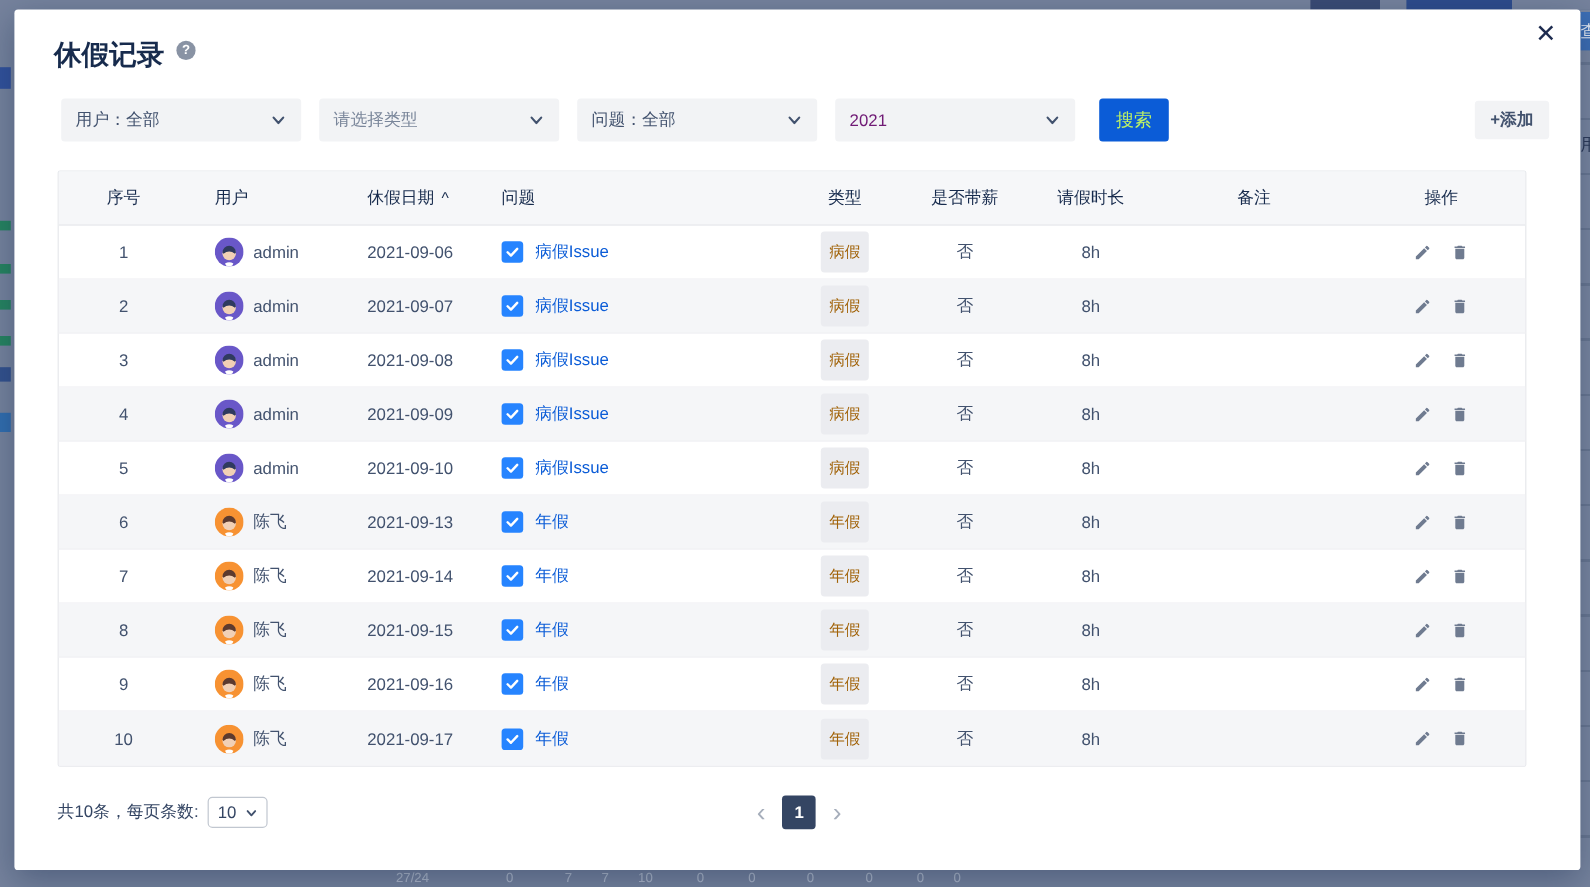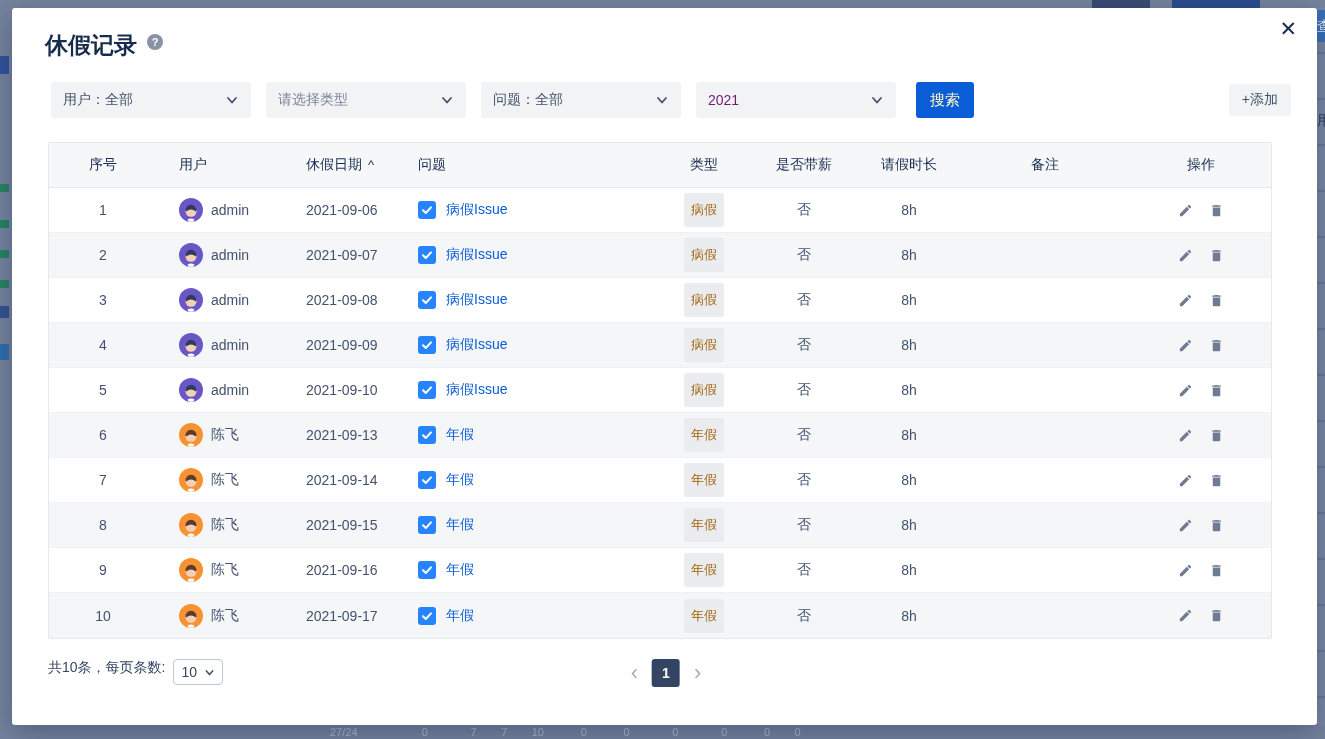--- a/index.html
+++ b/index.html
@@ -35,25 +35,25 @@
 
   
   .filters { position:absolute; left:39px; right:26px; top:74px; height:36px;
     display:flex; align-items:center; gap:15px; }
   .select { width:200px; height:36px; background:#F2F3F5; border-radius:3px;
     display:flex; align-items:center; justify-content:space-between;
     padding:0 12px; font-size:14px; color:#42526E; cursor:pointer; }
   .select .ph { color:#7A869A; }
   .select .dark { color:#701a75; }
   .chev { width:14px; height:14px; flex:0 0 auto; }
-  .search-btn { margin-left:5px; height:36px; padding:0 14px; background:#0B5CD7; color:#fef9c3;
+  .search-btn { margin-left:5px; height:36px; padding:0 14px; background:#0B5CD7; color:#bef264;
     border:none; border-radius:3px; font-size:15px; cursor:pointer; font-family:inherit; }
   .spacer { flex:1; }
   .add-btn { height:32px; padding:0 13px; background:#F2F3F5; color:#42526E;
-    border:none; border-radius:3px; font-size:14px; cursor:pointer; font-family:inherit; }
+    border:none; border-radius:3px; font-size:14px; cursor:pointer; font-family:inherit;font-weight:bold; }
 
   
   .table { position:absolute; top:134px; left:36px; right:45px;
     border:1px solid #E6E8EC; border-radius:2px; }
   .tr, .thead { display:grid;
     grid-template-columns:108px 127px 112px 263px 90px 110px 100px 172px 1fr;
     align-items:center; height:45px; font-size:14px; }
   .thead { background:#F6F7F9; border-bottom:1px solid #E6E8EC; font-weight:normal; color:#172B4D; }
   .th, .td { padding:0 0 0 22px; }
   .c-center { padding:0; text-align:center; }
@@ -67,21 +67,21 @@
     display:flex; align-items:center; justify-content:center; cursor:pointer; flex:0 0 auto; }
   .issue-link { color:#0B5CD7; text-decoration:none; cursor:pointer; }
   .badge { display:inline-block; background:#EBECF0; color:#a16207; font-size:13px;
     padding:8px 7px; border-radius:3px; }
   .sort { margin-left:6px; font-size:13px; color:#172B4D; }
   .c-ops { display:flex; align-items:center; justify-content:center; gap:16px; padding:0; }
   .op-icon { width:15px; height:15px; cursor:pointer; }
 
   
   .m-footer { position:absolute; top:651px; left:36px; right:33px; height:36px;
-    display:flex; align-items:flex-start; font-size:14px; color:#344563; }
+    display:flex; align-items:center; font-size:14px; color:#344563; }
   .pagesize { margin-left:8px; border:1px solid #C1C7D0; border-radius:4px; background:#FFFFFF;
     height:26px; padding:0 7px; display:flex; align-items:center; gap:7px; cursor:pointer; }
   .pagination { position:absolute; left:50%; transform:translateX(-50%);
     display:flex; align-items:center; gap:12px; }
   .pg-arrow { color:#A6AEBB; font-size:22px; line-height:1; cursor:pointer; padding:0 2px; }
   .pg-cur { width:28px; height:28px; background:#344563; color:#FFFFFF; border-radius:3px;
     display:flex; align-items:center; justify-content:center; font-weight:bold; cursor:pointer; }
 </style>
 </head>
 <body>

